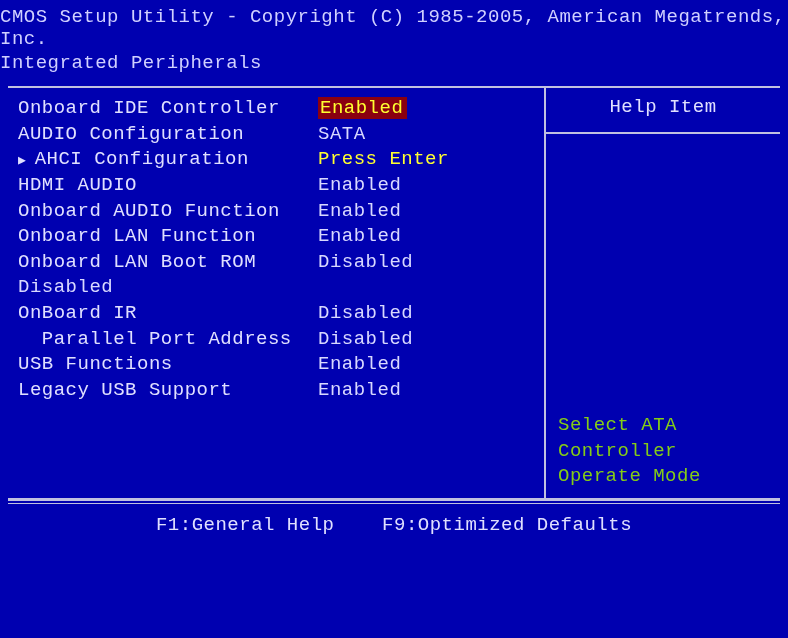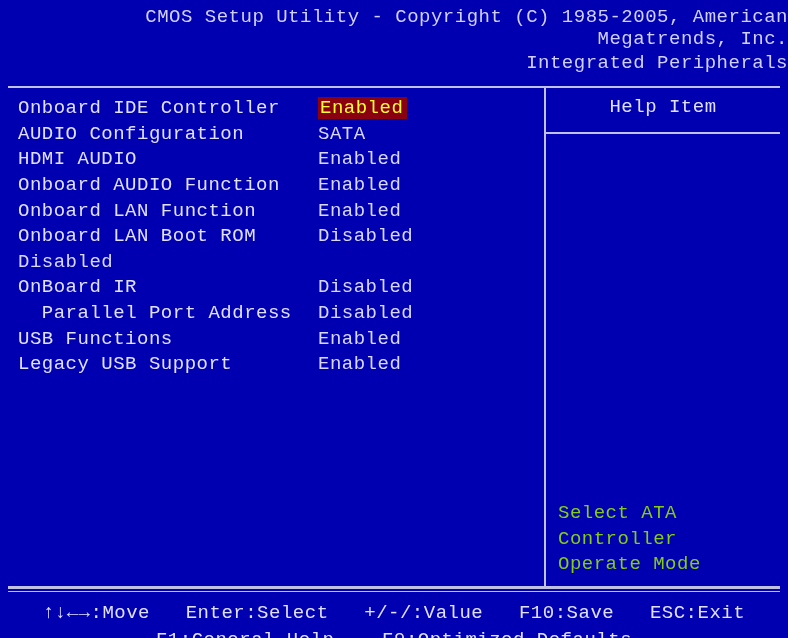--- a/index.html
+++ b/index.html
@@ -8,34 +8,33 @@
       height: 638px;
       background: #0000b0;
       color: #e0e0ff;
       font-family: 'Courier New', monospace;
       font-size: 19px;
       font-weight: normal;
       overflow: hidden;
       letter-spacing: 0.5px;
     }
     .header {
-      text-align: right;
+      text-align: left;
       padding: 6px 0 8px 0;
       color: #d0d0ff;
-      margin-left: 39px;
     }
     .header-line1 { margin-bottom: 2px; }
     .divider-double {
       border: none;
       border-top: 4px double #c0c0e0;
       margin: 0 8px;
     }
     .main {
       display: flex;
-      height: 502px;
+      height: 414px;
       margin: 4px 8px 0 8px;
       border-top: 2px solid #c0c0e0;
       border-bottom: 2px solid #c0c0e0;
     }
     .settings-pane {
       flex: 1;
       padding: 8px 6px 8px 10px;
       border-right: 2px solid #c0c0e0;
     }
     .help-pane {
@@ -103,20 +102,24 @@
 <div class="main">
   <div class="settings-pane" id="settings-pane">
       <div class="row active">
         <span class="label">Onboard IDE Controller</span>
         <span class="value"><span class="value-inner">Enabled</span></span>
       </div>
       <div class="row">
         <span class="label">AUDIO Configuration</span>
         <span class="value"><span class="value-inner">SATA</span></span>
       </div>
+      <div class="row submenu">
+        <span class="label">AHCI Configuration</span>
+        <span class="value"><span class="value-inner val-enter">Press Enter</span></span>
+      </div>
       <div class="row">
         <span class="label">HDMI AUDIO</span>
         <span class="value"><span class="value-inner">Enabled</span></span>
       </div>
       <div class="row">
         <span class="label">Onboard AUDIO Function</span>
         <span class="value"><span class="value-inner">Enabled</span></span>
       </div>
       <div class="row">
         <span class="label">Onboard LAN Function</span>
@@ -151,15 +154,14 @@
     <div class="help-body">
       <div>Select ATA Controller</div>
       <div>Operate Mode</div>
     </div>
   </div>
 </div>
 
 <hr class="divider-double">
 
 <div class="footer">
-  <div class="footer-line kb">↑↓←→:Move   Enter:Select   +/-/:Value   F10:Save   ESC:Exit</div>
   <div class="footer-line kb">F1:General Help    F9:Optimized Defaults</div>
 </div>
 
 </body></html>

